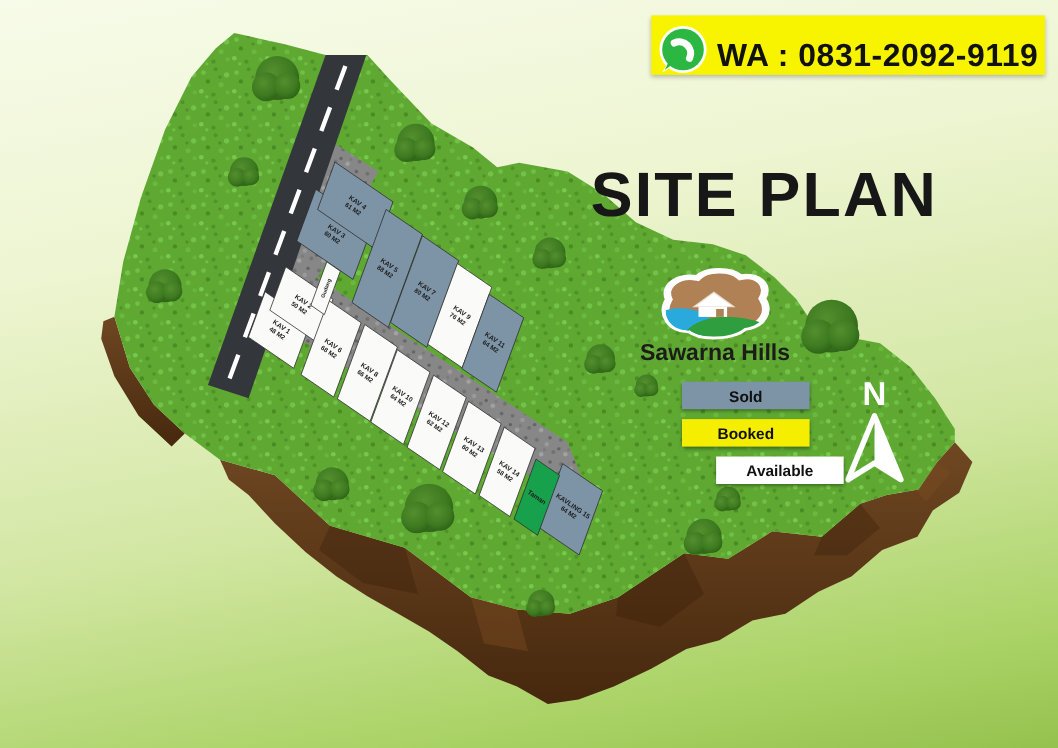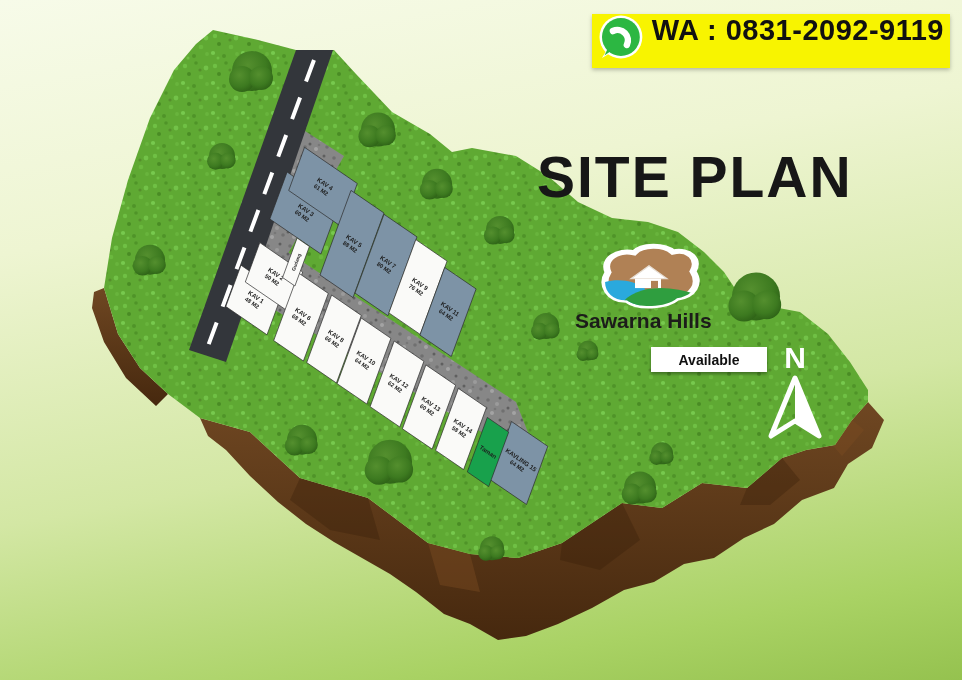--- a/index.html
+++ b/index.html
@@ -5,30 +5,30 @@
   html,body{margin:0;padding:0;}
   .stage{
     position:relative;width:962px;height:680px;overflow:hidden;
     background:linear-gradient(170deg,#f7fbe9 0%,#eef5d2 30%,#d3e7a4 62%,#a9d264 88%,#95c24f 100%);
     font-family:"Liberation Sans",sans-serif;
   }
   .scene{position:absolute;left:0;top:0;}
   .scene text{font-family:"Liberation Sans",sans-serif;}
   .banner{
     position:absolute;left:592px;top:14px;width:358px;height:54px;
-    background:#f8f400;display:flex;align-items:flex-start;gap:8px;padding:0 6px;box-sizing:border-box;
+    background:#f8f400;display:flex;align-items:flex-end;gap:8px;padding:0 6px;box-sizing:border-box;
     box-shadow:0 2px 4px rgba(0,0,0,.25);
   }
   .banner-text{font-size:29px;font-weight:800;color:#111;letter-spacing:.5px;white-space:nowrap;}
   .page-title{
     position:absolute;left:537px;top:144px;width:270px;
     font-size:57px;font-weight:800;letter-spacing:2px;color:#171717;white-space:nowrap;
   }
   .brand-text{
-    position:absolute;left:575px;top:309px;width:150px;text-align:left;
+    position:absolute;left:575px;top:309px;width:150px;text-align:center;
     font-size:21px;font-weight:800;color:#1c1c1a;white-space:nowrap;
   }
   .legend{position:absolute;left:620px;top:347px;width:118px;}
   .legend-chip{
     width:116px;height:25px;margin-bottom:9px;display:flex;align-items:center;justify-content:center;
     font-size:14px;font-weight:700;color:#101010;box-shadow:0 2px 3px rgba(0,0,0,.35);
   }
 </style>
 </head>
 <body>
@@ -248,18 +248,24 @@
       <path d="M -8 -6 A 10.5 10.5 0 0 1 6 8" stroke="#ffffff" stroke-width="6.5" fill="none" stroke-linecap="round"></path>
     </svg>
     <span class="banner-text">WA : 0831-2092-9119</span>
   </div>
 
   <div class="page-title">SITE PLAN</div>
 
   <div class="brand-text">Sawarna Hills</div>
 
   <div class="legend">
+    <div class="legend-chip" style="background: rgb(125, 147, 166);">
+        <span>Sold</span>
+      </div>
+    <div class="legend-chip" style="background: rgb(246, 238, 0);">
+        <span>Booked</span>
+      </div>
     <div class="legend-chip" style="background: rgb(255, 255, 255); margin-left: 31px;">
         <span>Available</span>
       </div>
   </div>
 
 </div>
 
 </body></html>

